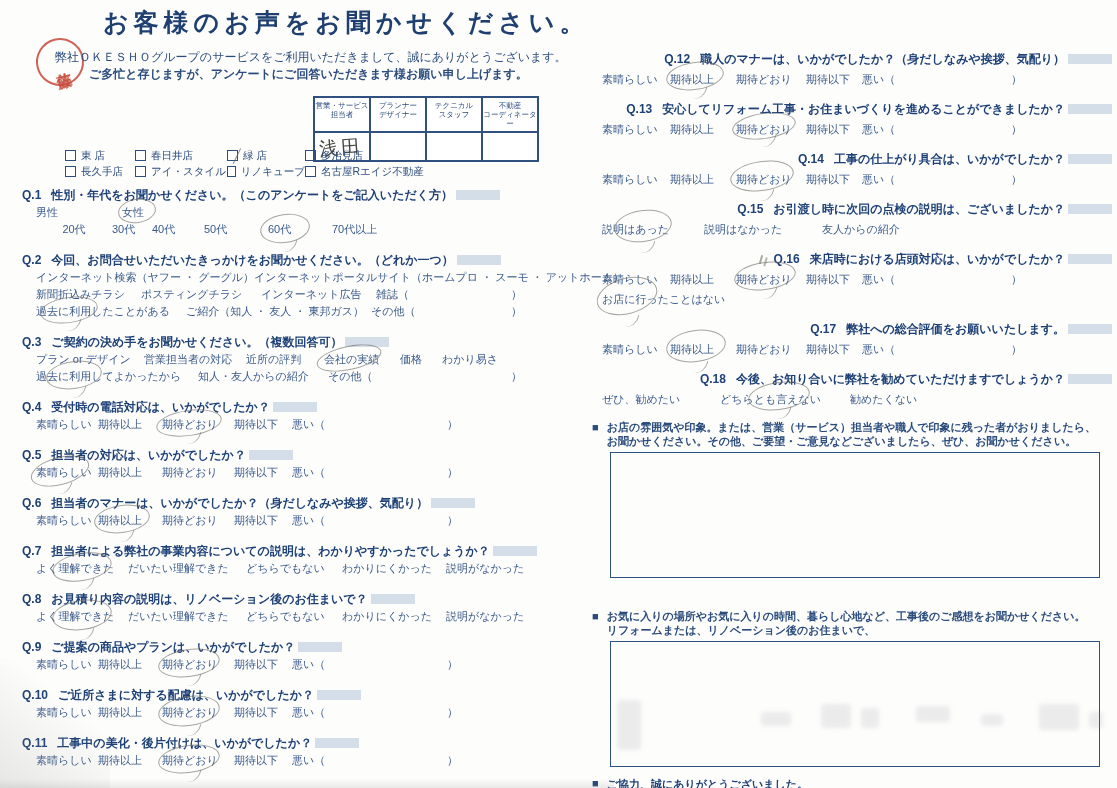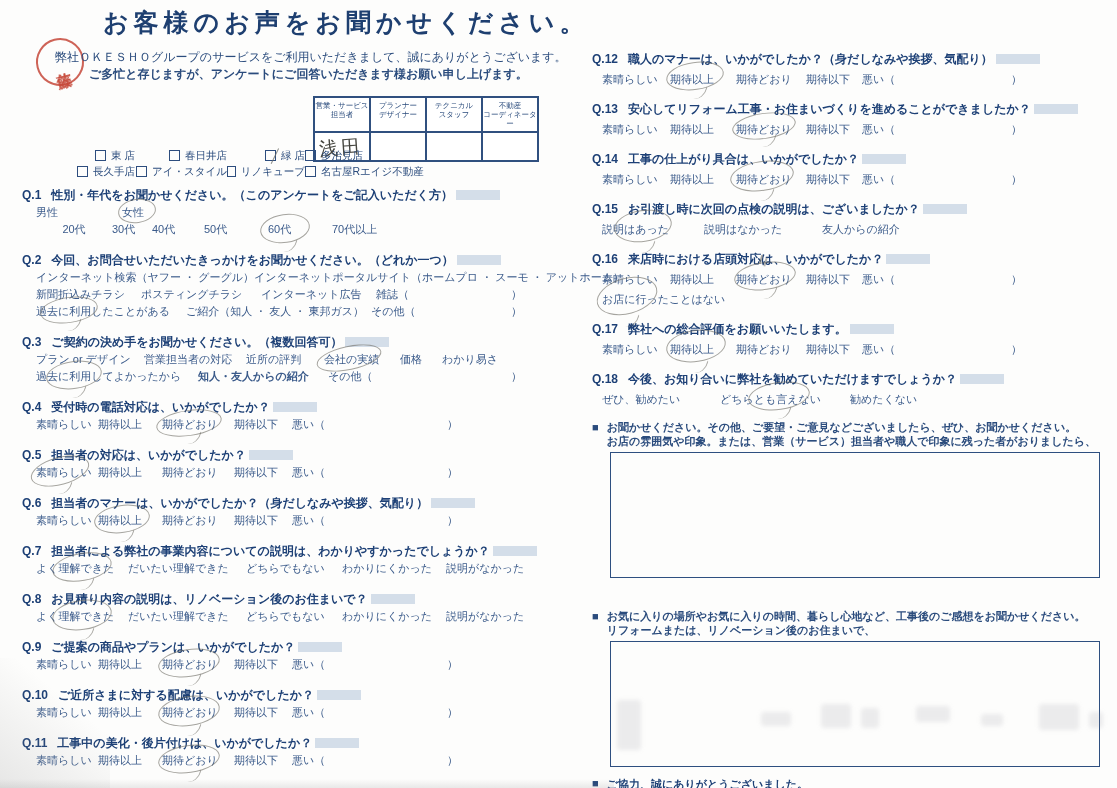--- a/index.html
+++ b/index.html
@@ -19,33 +19,33 @@
   .staff-table{position:absolute;left:313px;top:96px;display:grid;grid-template-columns:repeat(4,56px);
                border:1.5px solid #30507f;background:#fff;}
   .staff-table .th{border:0.5px solid #30507f;font-size:7.5px;line-height:9px;text-align:center;
                    padding:3px 0;color:#2b4c7d;}
   .staff-table .td{border:0.5px solid #30507f;height:27px;position:relative;}
   .hand-name{position:absolute;left:4px;top:2px;font-size:19px;color:#45453f;
              transform:rotate(-4deg);letter-spacing:3px;}
   
   .stores{position:absolute;left:65px;top:148px;font-size:10.5px;line-height:15.5px;color:#2b4c7d;}
   .store-row{display:flex;}
-  .store-item{display:flex;align-items:center;white-space:nowrap;justify-content:flex-end;}
+  .store-item{display:flex;align-items:center;white-space:nowrap;}
   .cbx{display:inline-block;width:9px;height:9px;border:1.2px solid #2d4d7e;margin-right:5px;position:relative;}
   .cbx .slash{position:absolute;left:-3px;top:-6px;width:12px;height:17px;
               border-right:1.6px solid rgba(105,105,98,.75);transform:rotate(26deg);}
   
   .col{position:absolute;}
   .col-left{left:22px;top:186px;width:540px;}
   .col-right{left:592px;top:49px;width:520px;}
   
   .q{margin-bottom:13px;}
   .col-right .q{margin-bottom:10px;}
   .q-head{font-size:12px;font-weight:bold;color:#1d4076;line-height:18px;white-space:nowrap;}
-  .col-right .q-head{line-height:20px;}
+  .col-right .q-head{line-height:20px;text-align:right;}
   .q-no{margin-right:10px;}
   .hl-bar{display:inline-block;width:44px;height:10px;background:#ccd8e5;opacity:.85;
           margin-left:3px;transform:translateY(1px);}
   .q-line{display:flex;font-size:11px;line-height:17px;color:#3a5a8a;padding-left:14px;}
   .col-right .q-line{line-height:20px;padding-left:10px;}
   .opt{position:relative;display:inline-block;white-space:nowrap;}
   .opt-end{margin-left:auto;margin-right:104px;}
   .col-right .opt-end{margin-right:90px;}
   
   .pencil{position:absolute;border:1.6px solid rgba(112,110,102,.62);border-radius:50%;
@@ -191,21 +191,21 @@
         <div class="q-line">
           <span class="opt" style="width: 108px;">プラン or デザイン</span>
           <span class="opt" style="width: 102px;">営業担当者の対応</span>
           <span class="opt" style="width: 78px;">近所の評判</span>
           <span class="opt" style="width: 76px;">会社の実績<span class="pencil" style="left: -8px; width: 64px; height: 22px; top: -5px; transform: rotate(-12deg);"></span></span>
           <span class="opt" style="width: 42px;">価格</span>
           <span class="opt">わかり易さ</span>
         </div>
         <div class="q-line">
           <span class="opt" style="width: 162px;">過去に利用してよかったから<span class="pencil" style="left: 10px; width: 54px; height: 26px; top: -7px; transform: rotate(-8deg);"></span><span class="ptail" style="left: 37px; top: 16px;"></span></span>
-          <span class="opt" style="width: 130px; font-weight: bold;">知人・友人からの紹介</span>
+          <span class="opt" style="width: 130px;">知人・友人からの紹介</span>
           <span class="opt">その他（</span>
           <span class="opt opt-end" style="margin-right: 40px;">）</span>
         </div>
       </div>
       <div class="q">
         <div class="q-head"><span class="q-no">Q.4</span><span class="q-title">受付時の電話対応は、いかがでしたか？</span><span class="hl-bar"></span></div>
         <div class="q-line">
           <span class="opt" style="width: 62px;">素晴らしい</span>
           <span class="opt" style="width: 64px;">期待以上</span>
           <span class="opt" style="width: 72px;">期待どおり<span class="pencil" style="left: -6px; width: 64px; height: 24px; top: -6px; transform: rotate(-8deg);"></span><span class="ptail" style="left: 26px; top: 14px;"></span></span>
@@ -364,22 +364,22 @@
         <div class="q-line">
           <span class="opt" style="width: 118px;">ぜひ、勧めたい</span>
           <span class="opt" style="width: 130px;">どちらとも言えない<span class="pencil" style="left: 28px; width: 60px; height: 26px; top: -7px; transform: rotate(-8deg);"></span><span class="ptail" style="left: 58px; top: 16px;"></span></span>
           <span class="opt">勧めたくない</span>
         </div>
       </div>
       <div class="cmt">
         <div class="cmt-head">
           <span class="cmt-sq">■</span>
           <div>
+            <div>お店の雰囲気や印象。または、営業（サービス）担当者や職人で印象に残った者がおりましたら、</div>
             <div>お聞かせください。その他、ご要望・ご意見などございましたら、ぜひ、お聞かせください。</div>
-            <div>お店の雰囲気や印象。または、営業（サービス）担当者や職人で印象に残った者がおりましたら、</div>
           </div>
         </div>
         <div class="cmt-box"></div>
       </div>
       <div class="cmt">
         <div class="cmt-head">
           <span class="cmt-sq">■</span>
           <div>
             <div>お気に入りの場所やお気に入りの時間、暮らし心地など、工事後のご感想をお聞かせください。</div>
             <div>リフォームまたは、リノベーション後のお住まいで、</div>

